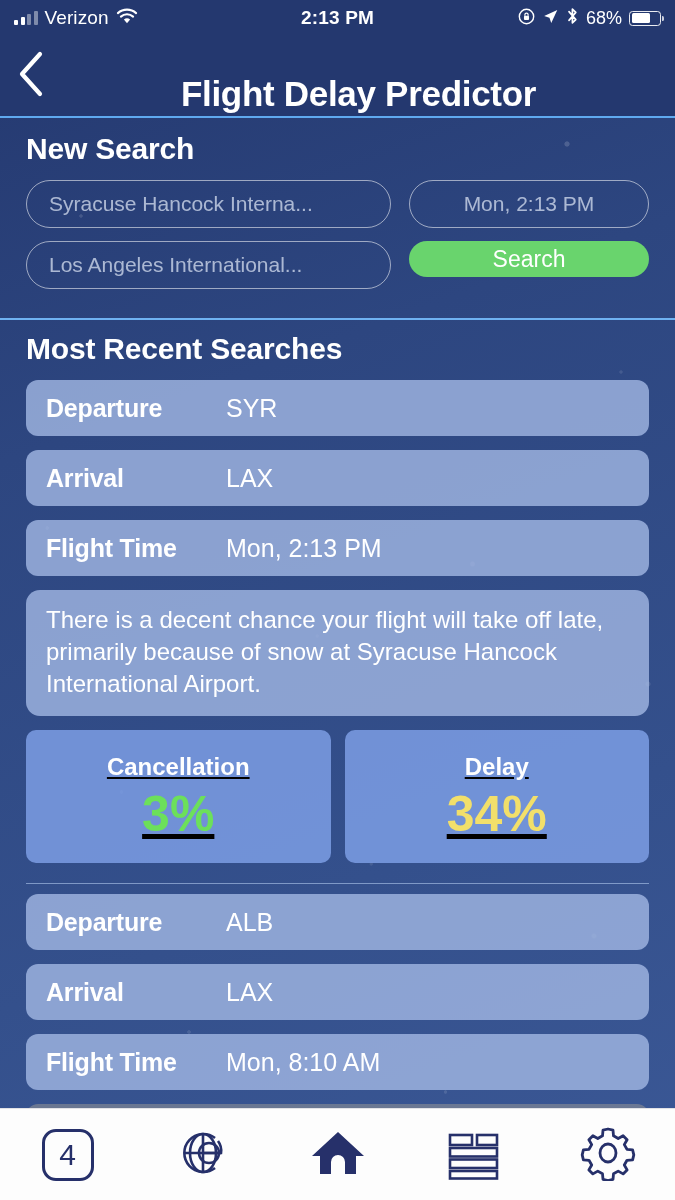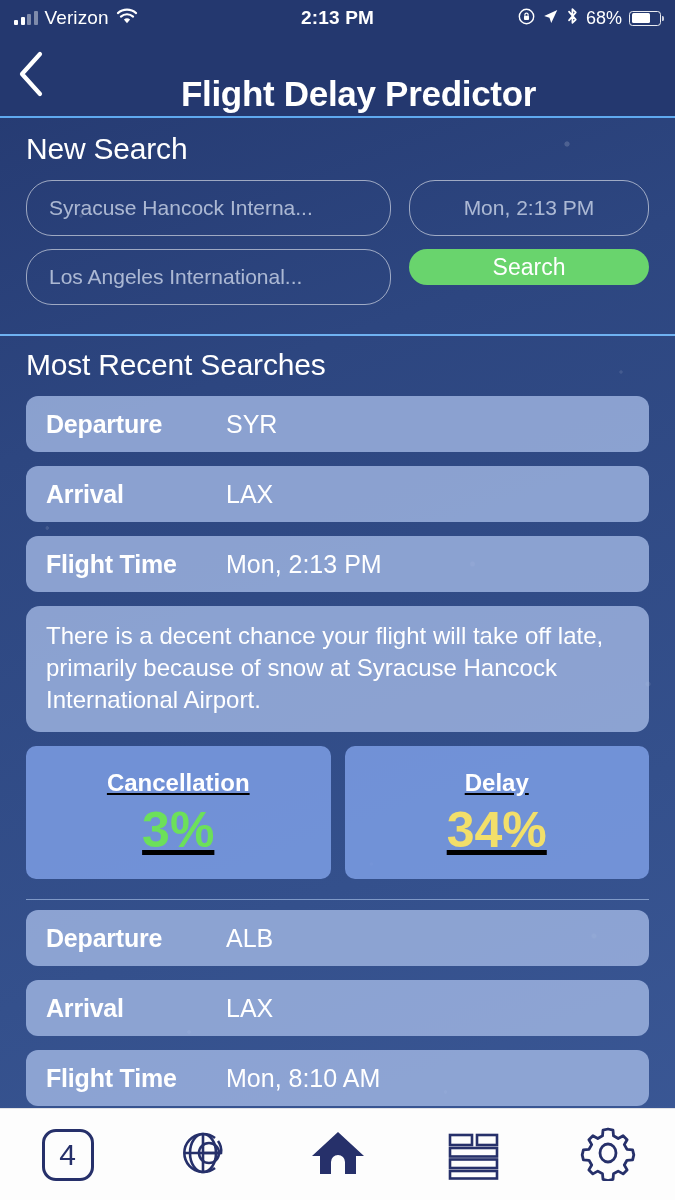--- a/index.html
+++ b/index.html
@@ -91,26 +91,26 @@
 
   
   .content { flex: 1 1 auto; overflow: hidden; display: flex; flex-direction: column; }
 
   
   .section-new {
     padding: 14px 26px 16px;
     border-bottom: 2px solid #6fb2f2;
   }
   .section-title {
-    color: #fff; font-size: 30px; font-weight: 400;
+    color: #fff; font-size: 30px; font-weight: 700;
     letter-spacing: -.2px; margin-bottom: 14px;
   }
   .form-row { display: flex; gap: 18px; margin-bottom: 13px; }
   .pill-input {
-    height: 56px; border: 1.6px solid rgba(255,255,255,.55);
+    height: 48px; border: 1.6px solid rgba(255,255,255,.55);
     border-radius: 26px; display: flex; align-items: center;
     padding: 4px 22px; color: rgba(222,230,245,.72);
     font-size: 21px; white-space: nowrap; overflow: hidden;
   }
   .in-origin, .in-dest { flex: 0 0 365px; }
   .in-date { flex: 1 1 auto; justify-content: center; }
   .btn-search {
     flex: 1 1 auto; height: 36px; border-radius: 26px;
     background: #69d46d; color: #fff; font-size: 23px;
     display: flex; align-items: center; justify-content: center;

